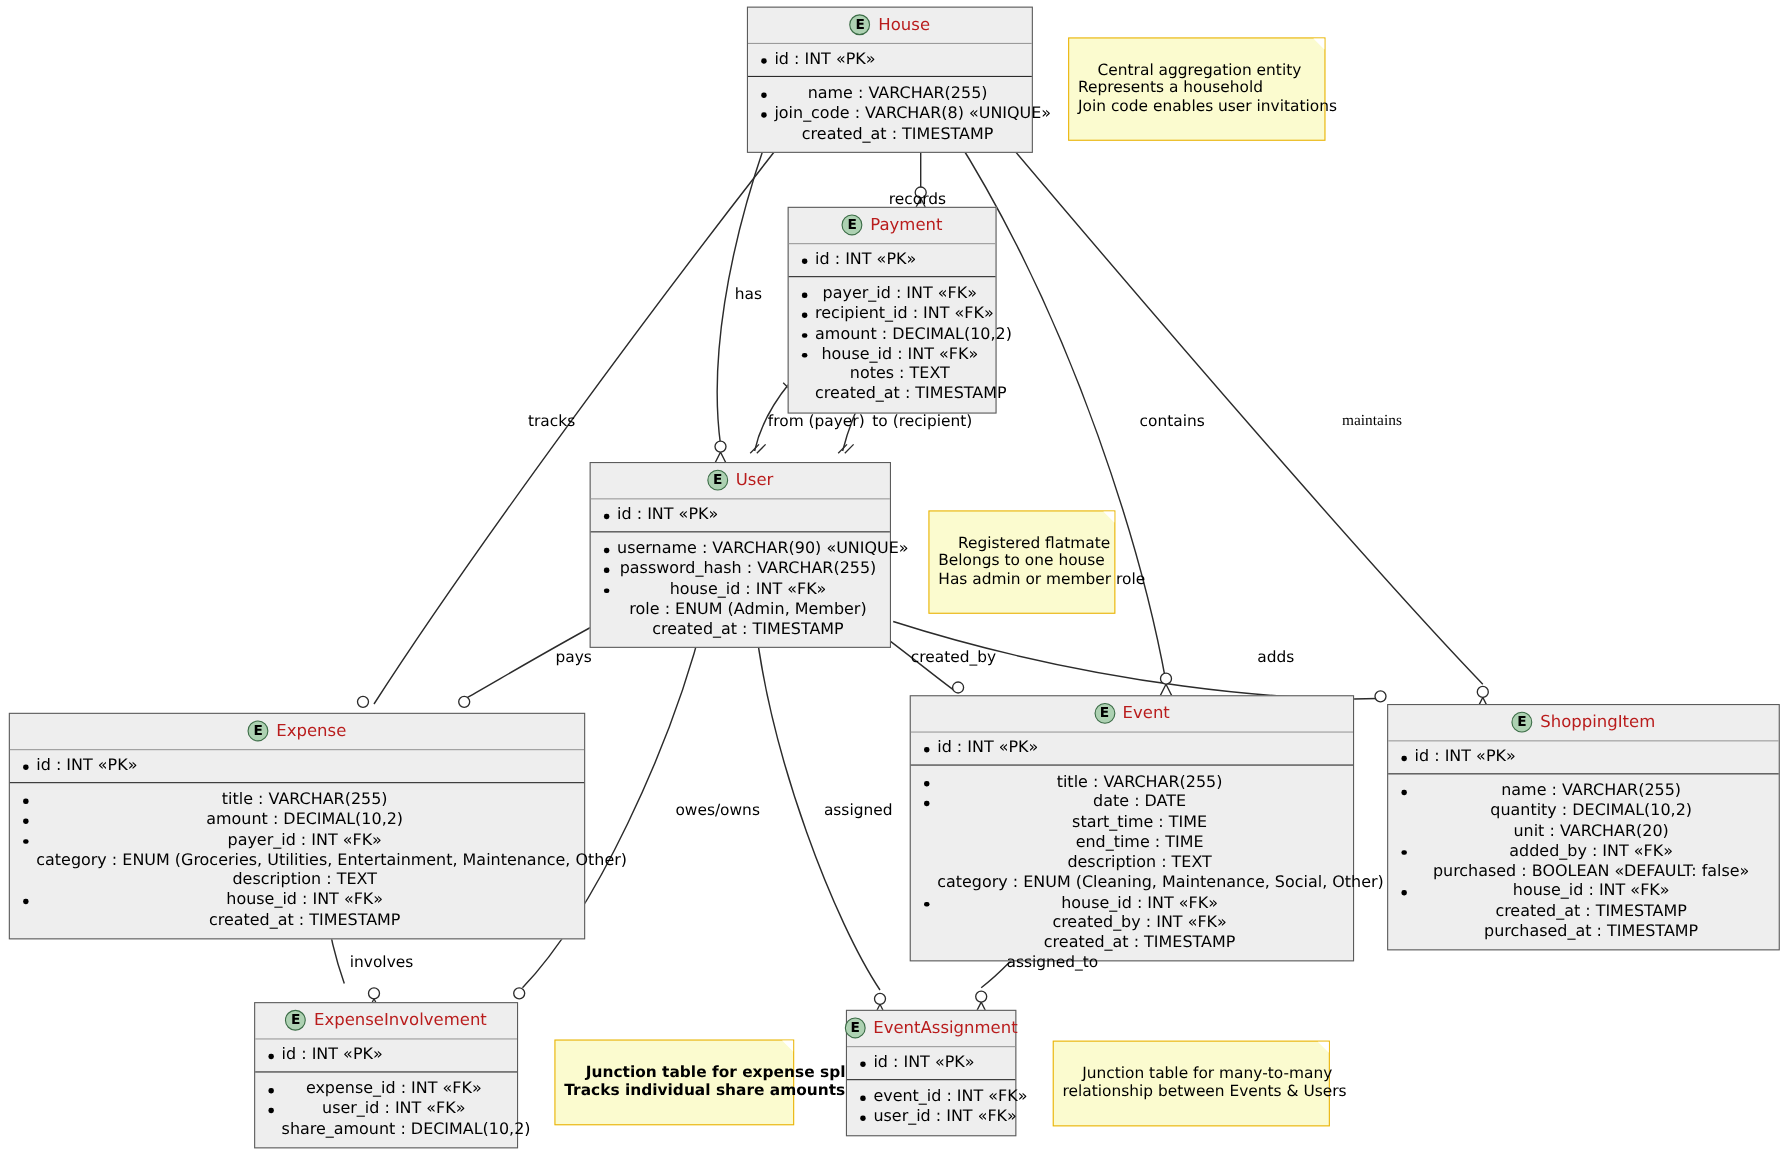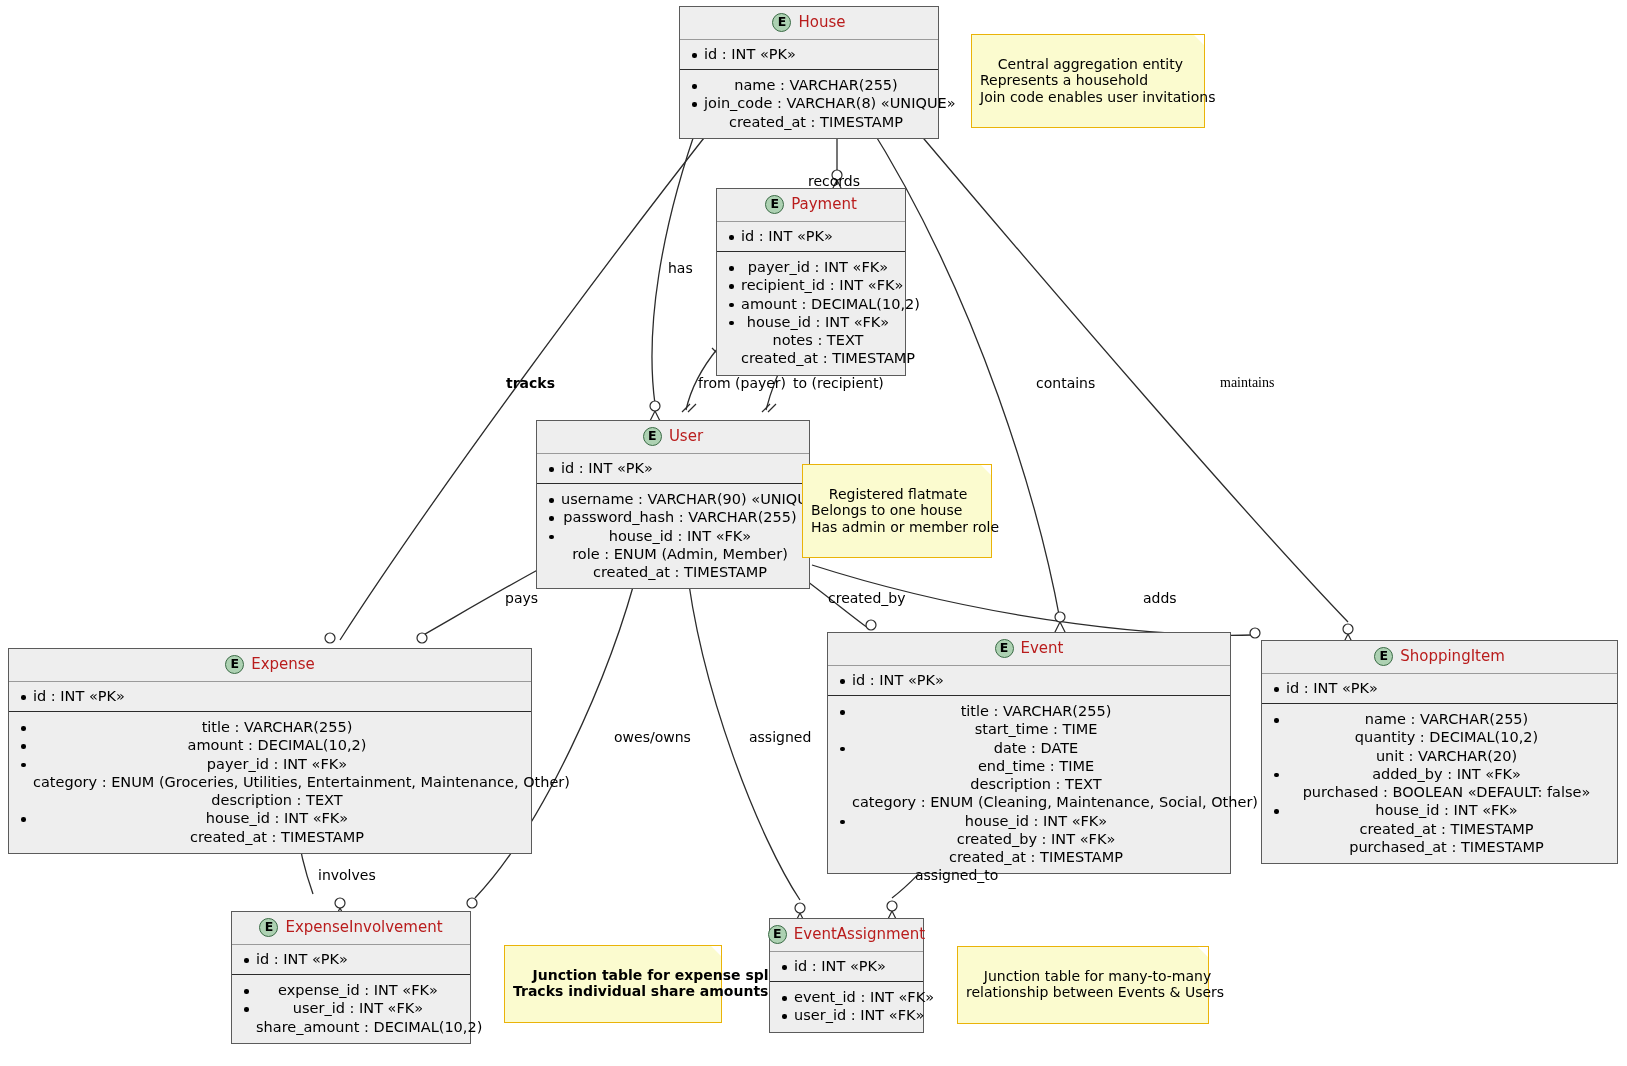--- a/index.html
+++ b/index.html
@@ -235,21 +235,21 @@
     </div>
     <div class="ent-fields">
       <div class="field bulleted">username : VARCHAR(90) «UNIQUE»</div>
       <div class="field bulleted">password_hash : VARCHAR(255)</div>
       <div class="field bulleted">house_id : INT «FK»</div>
       <div class="field">role : ENUM (Admin, Member)</div>
       <div class="field">created_at : TIMESTAMP</div>
     </div>
   </div>
 
-  <div class="note" style="left:802px; top:464px; width:190px;">
+  <div class="note" style="left:844px; top:464px; width:170px;">
     <span class="note-inner">Registered flatmate
 Belongs to one house
 Has admin or member role</span>
   </div>
 
   <div class="entity" style="left:8px; top:648px; width:524px;">
     <div class="ent-header">
       <span class="e-badge">E</span>
       <span class="ent-title">Expense</span>
     </div>
@@ -270,22 +270,22 @@
   <div class="entity" style="left:827px; top:632px; width:404px;">
     <div class="ent-header">
       <span class="e-badge">E</span>
       <span class="ent-title">Event</span>
     </div>
     <div class="ent-pk">
       <div class="field bulleted">id : INT «PK»</div>
     </div>
     <div class="ent-fields">
       <div class="field bulleted">title : VARCHAR(255)</div>
+      <div class="field bulleted">date : DATE</div>
       <div class="field">start_time : TIME</div>
-      <div class="field bulleted">date : DATE</div>
       <div class="field">end_time : TIME</div>
       <div class="field">description : TEXT</div>
       <div class="field">category : ENUM (Cleaning, Maintenance, Social, Other)</div>
       <div class="field bulleted">house_id : INT «FK»</div>
       <div class="field">created_by : INT «FK»</div>
       <div class="field">created_at : TIMESTAMP</div>
     </div>
   </div>
 
   <div class="entity" style="left:1261px; top:640px; width:357px;">
@@ -342,21 +342,21 @@
     </div>
   </div>
 
   <div class="note" style="left:957px; top:946px; width:252px;">
     <span class="note-inner">Junction table for many-to-many
 relationship between Events &amp; Users</span>
   </div>
 
   <div class="edge-label" style="left:808px; top:144px;margin-top:29px;">records</div>
   <div class="edge-label" style="left:668px; top:260px;">has</div>
-  <div class="edge-label" style="left:506px; top:375px;font-weight:bold;">tracks</div>
+  <div class="edge-label" style="left:480px; top:375px;">tracks</div>
   <div class="edge-label" style="left:698px; top:375px;">from (payer)</div>
   <div class="edge-label" style="left:793px; top:375px;">to (recipient)</div>
   <div class="edge-label" style="left:1036px; top:375px;">contains</div>
   <div class="edge-label" style="left:1220px; top:375px;font-family:Liberation Serif, serif;">maintains</div>
   <div class="edge-label" style="left:505px; top:590px;">pays</div>
   <div class="edge-label" style="left:614px; top:729px;">owes/owns</div>
   <div class="edge-label" style="left:749px; top:729px;">assigned</div>
   <div class="edge-label" style="left:828px; top:590px;">created_by</div>
   <div class="edge-label" style="left:1143px; top:590px;">adds</div>
   <div class="edge-label" style="left:318px; top:867px;">involves</div>

